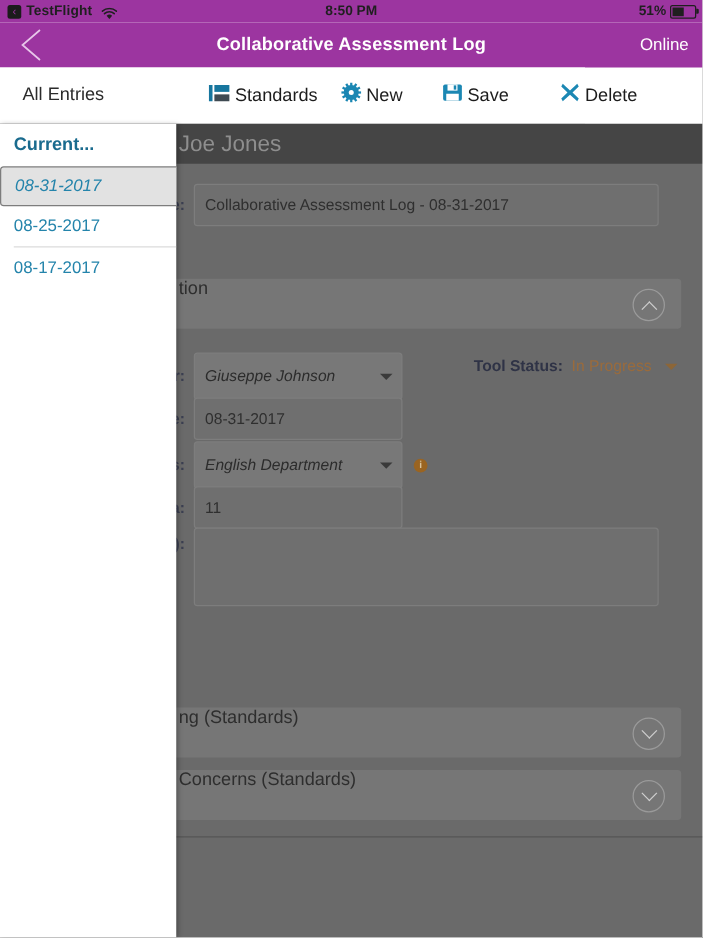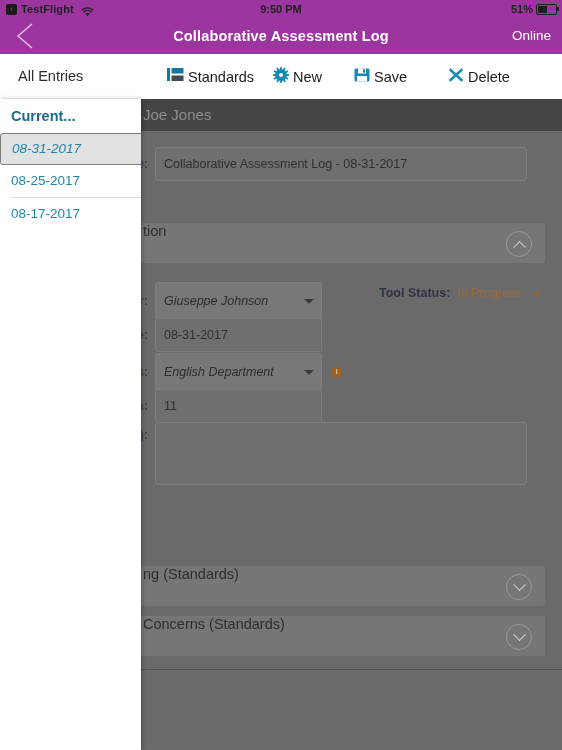--- a/index.html
+++ b/index.html
@@ -80,21 +80,21 @@
   .content{
     position:absolute;left:0;top:99px;width:562px;height:651px;
     background:#6a6a6a;overflow:hidden;
   }
   .content-header{
     position:absolute;left:0;top:0;width:562px;height:32px;
     background:#454545;
   }
   .content-header .who{
     position:absolute;left:143px;top:0;height:32px;line-height:32px;
-    font-size:15px;color:#8e8e8e;
+    font-size:18px;color:#8e8e8e;
   }
   .form-area{position:absolute;left:0;top:32px;width:562px;height:619px;}
 
   .row{position:absolute;display:flex;align-items:center;}
   .fl{
     font-size:12.5px;font-weight:700;color:#3b3f52;text-align:right;
     width:155px;padding-right:7px;box-sizing:border-box;white-space:nowrap;
   }
 
   .tfield{
@@ -181,21 +181,21 @@
       <span class="sb-back">‹</span>
       <span class="sb-name">TestFlight</span>
       <span class="wifi">
         <svg width="13" height="10" viewBox="0 0 13 10" aria-hidden="true">
           <path d="M6.5 9.2 L4.3 6.6 a3.4 3.4 0 0 1 4.4 0 Z" fill="#1f1f1f"></path>
           <path d="M2.6 4.9 a5.9 5.9 0 0 1 7.8 0" stroke="#1f1f1f" stroke-width="1.3" fill="none" stroke-linecap="round"></path>
           <path d="M0.9 2.9 a8.6 8.6 0 0 1 11.2 0" stroke="#1f1f1f" stroke-width="1.3" fill="none" stroke-linecap="round"></path>
         </svg>
       </span>
     </div>
-    <div class="sb-center">9:50 PM</div>
+    <div class="sb-center">8:50 PM</div>
     <div class="sb-right">
       <span class="sb-pct">51%</span>
       <span class="batt">
           <i></i>
         </span>
     </div>
   </div>
 
   <div class="navbar">
     <div class="nav-back">

